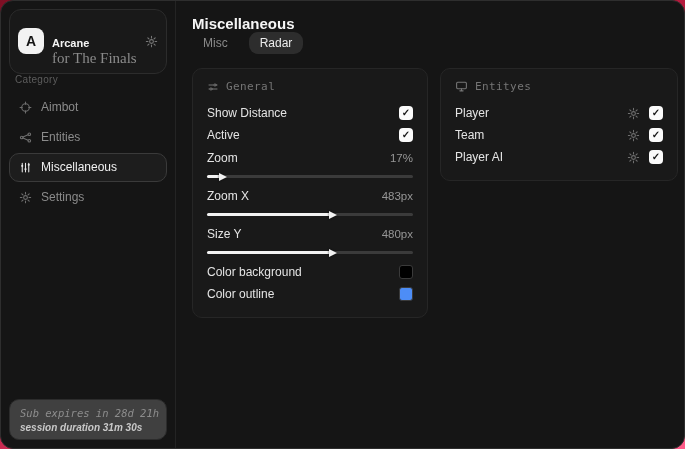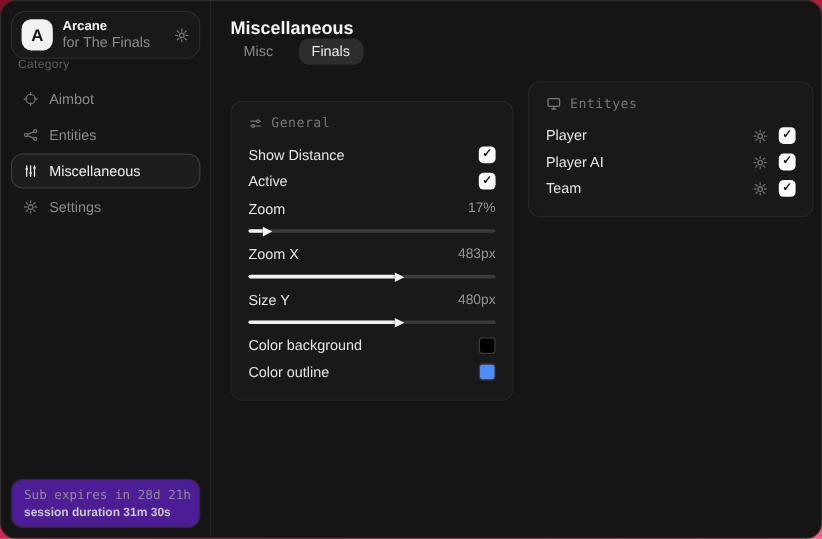--- a/index.html
+++ b/index.html
@@ -22,44 +22,44 @@
   }
   .logo-card{
     margin:0 8px;border:1px solid #2c2c2c;border-radius:12px;
     background:#191919;padding:6px 8px;display:flex;align-items:center;gap:8px;
   }
   .logo-avatar{
     width:26px;height:26px;border-radius:8px;background:#f2f2f2;
     display:flex;align-items:center;justify-content:center;
     color:#141414;font-weight:bold;font-size:14px;flex:0 0 auto;
   }
-  .logo-texts{flex:1;min-width:0;line-height:1.15;}
+  .logo-texts{flex:1;min-width:0;line-height:1.15;margin-top:21px;}
   .logo-title{color:#f5f5f5;font-size:11px;font-weight:bold;}
-  .logo-sub{color:#8a8a8a;font-size:12px;}
+  .logo-sub{color:#8a8a8a;font-size:15px;font-family:Liberation Serif, serif;}
   .icon{display:inline-flex;align-items:center;justify-content:center;color:#777;}
   .icon svg{display:block;}
   .logo-gear{cursor:pointer;}
   .category-label{
     margin:0 14px 8px;color:#5d5d5d;font-size:10px;letter-spacing:.3px;
   }
   .nav{display:flex;flex-direction:column;gap:1px;justify-content:space-between;}
   .nav-item{
     margin:0 8px;height:27px;display:flex;align-items:center;gap:9px;
     padding:0 9px;border-radius:10px;border:1px solid transparent;
     color:#8b8b8b;font-size:12px;cursor:pointer;
   }
   .nav-item .icon{color:#6e6e6e;}
   .nav-item.active{
     background:#1d1d1d;border-color:#3a3a3a;color:#f0f0f0;
   }
   .nav-item.active .icon{color:#e8e8e8;}
   .sidebar-spacer{flex:1;}
   .sub-card{
     margin:0 8px;border:1px solid #2c2c2c;border-radius:10px;
-    padding:7px 10px 6px;background:#4c1d95;
+    padding:7px 10px 6px;background:#404040;font-style:italic;
   }
   .sub-line1{
     font-family:"DejaVu Sans Mono",monospace;font-size:10.5px;color:#8d8d8d;
     white-space:nowrap;
   }
   .sub-line2{
     margin-top:3px;font-size:10px;font-weight:bold;color:#c9c9c9;white-space:nowrap;
   }
   
   .main{flex:1;padding:14px 16px;box-sizing:border-box;}
@@ -67,21 +67,21 @@
   .tabs{display:flex;align-items:center;gap:10px;}
   .tab{
     font-size:12px;padding:4px 11px;border-radius:9px;color:#8a8a8a;cursor:pointer;
   }
   .tab.active{background:#2d2d2d;color:#ececec;}
   .panels{display:flex;gap:12px;margin-top:14px;align-items:flex-start;}
   .panel{
     background:#191919;border:1px solid #262626;border-radius:10px;
     padding:11px 14px 12px;box-sizing:border-box;
   }
-  .panel-general{width:236px;margin-top:16px;}
+  .panel-general{width:236px;}
   .panel-entities{width:238px;}
   .panel-header{
     display:flex;align-items:center;gap:7px;margin-bottom:9px;
     color:#757575;
   }
   .panel-header .title{
     font-family:"DejaVu Sans Mono",monospace;font-size:11px;letter-spacing:.4px;
   }
   .row{
     display:flex;align-items:center;justify-content:space-between;
@@ -196,21 +196,21 @@
     </div>
 
   </div>
 
   <div class="main">
 
     <div class="page-title">Miscellaneous</div>
 
     <div class="tabs">
       <div class="tab">Misc</div>
-      <div class="tab active">Finals</div>
+      <div class="tab active">Radar</div>
     </div>
 
     <div class="panels">
 
       <div class="panel panel-general">
         <div class="panel-header">
           <span class="icon">
             <svg width="12" height="12" viewBox="0 0 24 24" fill="none" stroke="currentColor" stroke-width="2" stroke-linecap="round">
               <path d="M4 8h9M19 8h1M4 16h1M11 16h9"></path>
               <circle cx="16" cy="8" r="2.2"></circle>
@@ -293,42 +293,42 @@
               <svg width="13" height="13" viewBox="0 0 24 24" fill="none" stroke="currentColor" stroke-width="2" stroke-linecap="round">
                 <circle cx="12" cy="12" r="3.5"></circle>
                 <path d="M12 2.5v3M12 18.5v3M2.5 12h3M18.5 12h3M5.2 5.2l2.1 2.1M16.7 16.7l2.1 2.1M18.8 5.2l-2.1 2.1M7.3 16.7l-2.1 2.1"></path>
               </svg>
             </span>
             <span class="checkbox"></span>
           </span>
         </div>
 
         <div class="row">
+          <span class="row-label">Team</span>
+          <span class="entity-controls">
+            <span class="icon entity-gear">
+              <svg width="13" height="13" viewBox="0 0 24 24" fill="none" stroke="currentColor" stroke-width="2" stroke-linecap="round">
+                <circle cx="12" cy="12" r="3.5"></circle>
+                <path d="M12 2.5v3M12 18.5v3M2.5 12h3M18.5 12h3M5.2 5.2l2.1 2.1M16.7 16.7l2.1 2.1M18.8 5.2l-2.1 2.1M7.3 16.7l-2.1 2.1"></path>
+              </svg>
+            </span>
+            <span class="checkbox"></span>
+          </span>
+        </div>
+
+        <div class="row">
           <span class="row-label">Player AI</span>
           <span class="entity-controls">
             <span class="icon entity-gear">
               <svg width="13" height="13" viewBox="0 0 24 24" fill="none" stroke="currentColor" stroke-width="2" stroke-linecap="round">
                 <circle cx="12" cy="12" r="3.5"></circle>
                 <path d="M12 2.5v3M12 18.5v3M2.5 12h3M18.5 12h3M5.2 5.2l2.1 2.1M16.7 16.7l2.1 2.1M18.8 5.2l-2.1 2.1M7.3 16.7l-2.1 2.1"></path>
               </svg>
             </span>
             <span class="checkbox"></span>
           </span>
         </div>
 
-        <div class="row">
-          <span class="row-label">Team</span>
-          <span class="entity-controls">
-            <span class="icon entity-gear">
-              <svg width="13" height="13" viewBox="0 0 24 24" fill="none" stroke="currentColor" stroke-width="2" stroke-linecap="round">
-                <circle cx="12" cy="12" r="3.5"></circle>
-                <path d="M12 2.5v3M12 18.5v3M2.5 12h3M18.5 12h3M5.2 5.2l2.1 2.1M16.7 16.7l2.1 2.1M18.8 5.2l-2.1 2.1M7.3 16.7l-2.1 2.1"></path>
-              </svg>
-            </span>
-            <span class="checkbox"></span>
-          </span>
-        </div>
-
       </div>
 
     </div>
   </div>
 </div>
 
 </body></html>

